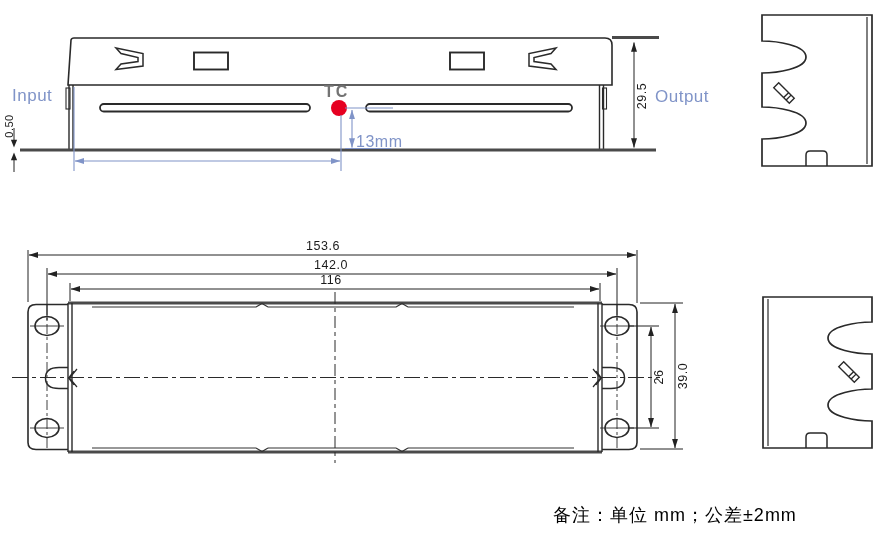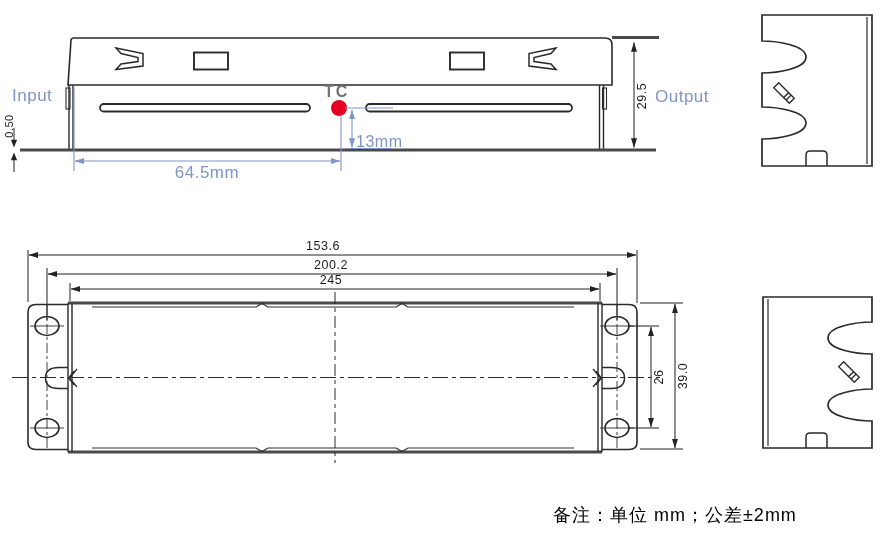--- a/index.html
+++ b/index.html
@@ -129,24 +129,23 @@
       <rect x="-11" y="-3.5" width="22" height="7"></rect>
       <path d="M3,-3.5 L3,3.5 M6.5,-3.5 L6.5,3.5"></path>
     </g>
   </g>
 </svg>
 
   <div class="lbl blue" style="left:12px;top:87px;">Input</div>
   <div class="lbl blue" style="left:655px;top:88px;">Output</div>
   <div class="lbl red" style="left:324px;top:84px;">TC</div>
   <div class="lbl blue" style="left:356px;top:134px;font-size:16px;">13mm</div>
-  <div class="lbl blue center" style="left:147px;top:164px;width:120px;">64.5mm</div>
   <div class="lbl dim vdim" style="left:-7px;top:119px;width:36px;height:14px;font-size:11px;">0.50</div>
   <div class="lbl dim vdim" style="left:623px;top:89px;width:40px;height:14px;">29.5</div>
 
   <div class="lbl dim center" style="left:288px;top:240px;width:70px;">153.6</div>
-  <div class="lbl dim center" style="left:296px;top:259px;width:70px;">200.2</div>
-  <div class="lbl dim center" style="left:296px;top:274px;width:70px;">245</div>
+  <div class="lbl dim center" style="left:296px;top:259px;width:70px;">142.0</div>
+  <div class="lbl dim center" style="left:296px;top:274px;width:70px;">116</div>
   <div class="lbl dim vdim" style="left:645px;top:370px;width:30px;height:14px;">26</div>
   <div class="lbl dim vdim" style="left:666px;top:369px;width:36px;height:14px;">39.0</div>
 
   <div class="note">备注：单位 mm；公差±2mm</div>
 </div>
 
 </body></html>

